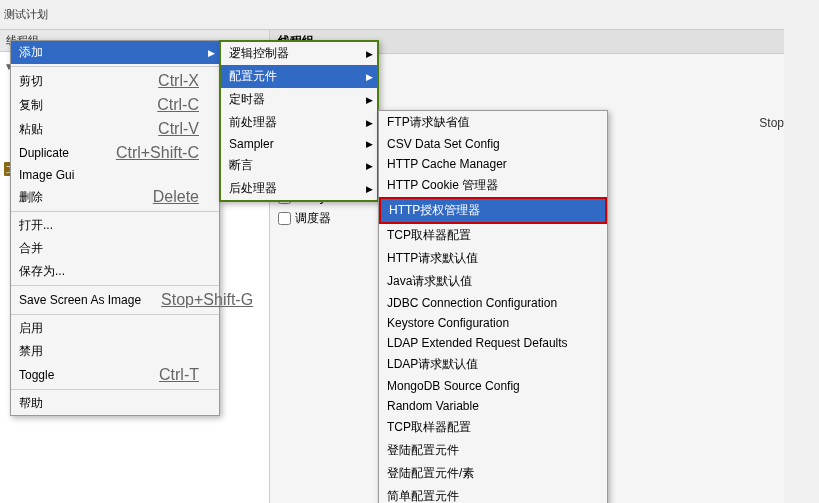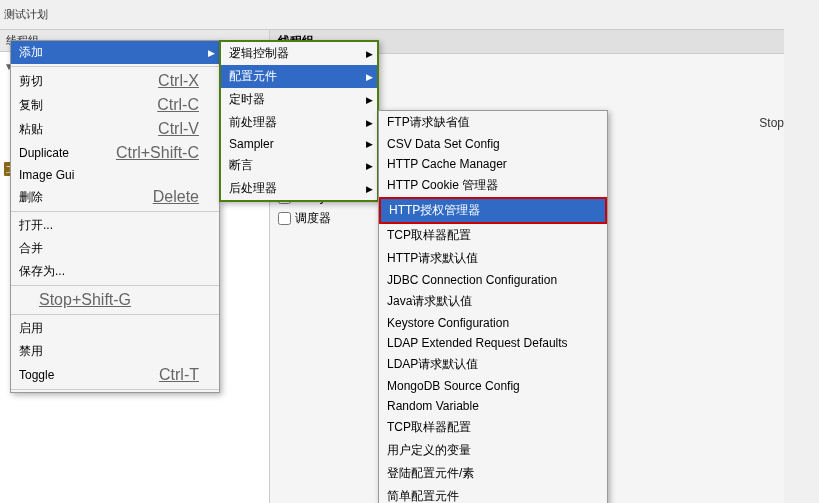--- a/index.html
+++ b/index.html
@@ -284,34 +284,38 @@
       <span>打开...</span>
     </div>
     <div class="menu-item">
       <span>合并</span>
     </div>
     <div class="menu-item">
       <span>保存为...</span>
     </div>
     <div class="menu-separator"></div>
     <div class="menu-item">
+      <span>Save Screen As Image</span>
       <span class="shortcut">Stop+Shift-G</span>
     </div>
     <div class="menu-separator"></div>
     <div class="menu-item">
       <span>启用</span>
     </div>
     <div class="menu-item">
       <span>禁用</span>
     </div>
     <div class="menu-item">
       <span>Toggle</span>
       <span class="shortcut">Ctrl-T</span>
     </div>
     <div class="menu-separator"></div>
+    <div class="menu-item">
+      <span>帮助</span>
+    </div>
   </div>
 
   <div class="context-menu-level2">
     <div class="menu-item has-submenu">
       <span>逻辑控制器</span>
     </div>
     <div class="menu-item highlighted has-submenu">
       <span>配置元件</span>
     </div>
     <div class="menu-item has-submenu">
@@ -348,45 +352,45 @@
     <div class="menu-item" style="background:#316AC5; color:white; border: 2px solid #cc0000; box-sizing:border-box;">
       <span>HTTP授权管理器</span>
     </div>
     <div class="menu-item">
       <span>TCP取样器配置</span>
     </div>
     <div class="menu-item">
       <span>HTTP请求默认值</span>
     </div>
     <div class="menu-item">
+      <span>Java请求默认值</span>
+    </div>
+    <div class="menu-item">
       <span>JDBC Connection Configuration</span>
     </div>
     <div class="menu-item">
-      <span>Java请求默认值</span>
-    </div>
-    <div class="menu-item">
       <span>Keystore Configuration</span>
     </div>
     <div class="menu-item">
       <span>LDAP Extended Request Defaults</span>
     </div>
     <div class="menu-item">
       <span>LDAP请求默认值</span>
     </div>
     <div class="menu-item">
       <span>MongoDB Source Config</span>
     </div>
     <div class="menu-item">
       <span>Random Variable</span>
     </div>
     <div class="menu-item">
       <span>TCP取样器配置</span>
     </div>
     <div class="menu-item">
-      <span>用户定义的变量</span>
+      <span>登陆配置元件</span>
     </div>
     <div class="menu-item">
       <span>登陆配置元件/素</span>
     </div>
     <div class="menu-item">
       <span>简单配置元件</span>
     </div>
 
   </div>
 

